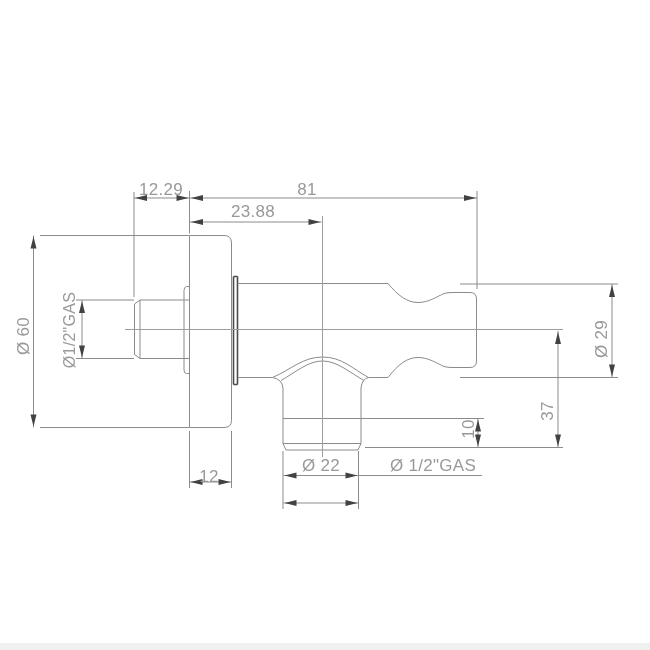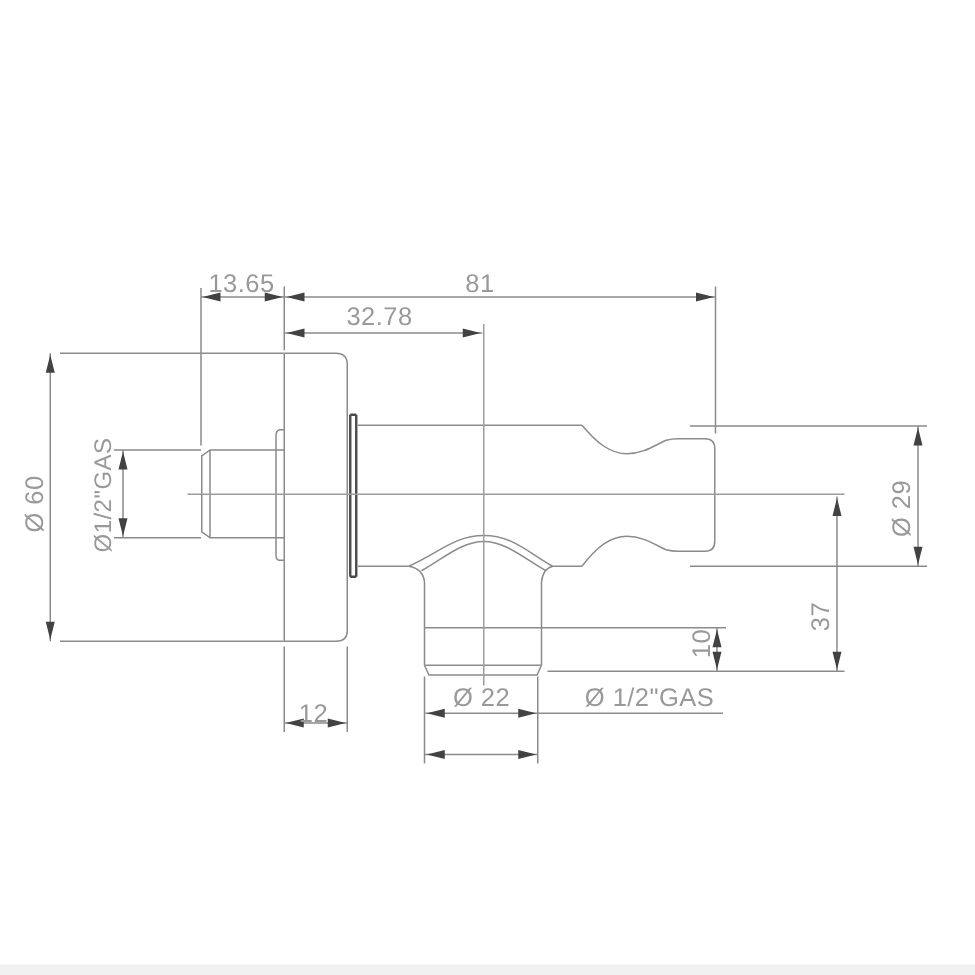--- a/index.html
+++ b/index.html
@@ -101,23 +101,23 @@
       <use href="#arr" transform="translate(478,446.5) rotate(-90)"></use>
       <use href="#arr" transform="translate(284.5,475.5)"></use>
       <use href="#arr" transform="translate(357.5,475.5) rotate(180)"></use>
       <use href="#arr" transform="translate(284.5,503)"></use>
       <use href="#arr" transform="translate(357.5,503) rotate(180)"></use>
       <use href="#arr" transform="translate(190.5,482)"></use>
       <use href="#arr" transform="translate(230.5,482) rotate(180)"></use>
     </g>
   </svg>
 
-  <span class="dim-label" style="left:161px;top:189px">13.65</span>
-  <span class="dim-label" style="left:320px;top:189px">81</span>
-  <span class="dim-label" style="left:253px;top:211px">32.78</span>
+  <span class="dim-label" style="left:161px;top:189px">12.29</span>
+  <span class="dim-label" style="left:307px;top:189px">81</span>
+  <span class="dim-label" style="left:253px;top:211px">23.88</span>
   <span class="dim-label rot" style="left:23px;top:336px">Ø 60</span>
   <span class="dim-label rot sm" style="left:70px;top:330px">Ø1/2"GAS</span>
   <span class="dim-label rot" style="left:601px;top:339px">Ø 29</span>
   <span class="dim-label rot" style="left:547px;top:411px">37</span>
   <span class="dim-label rot" style="left:468px;top:429px">10</span>
   <span class="dim-label" style="left:433px;top:465px">Ø 1/2"GAS</span>
   <span class="dim-label" style="left:321px;top:465px">Ø 22</span>
   <span class="dim-label" style="left:209px;top:476px">12</span>
 
   <div class="band"></div>

